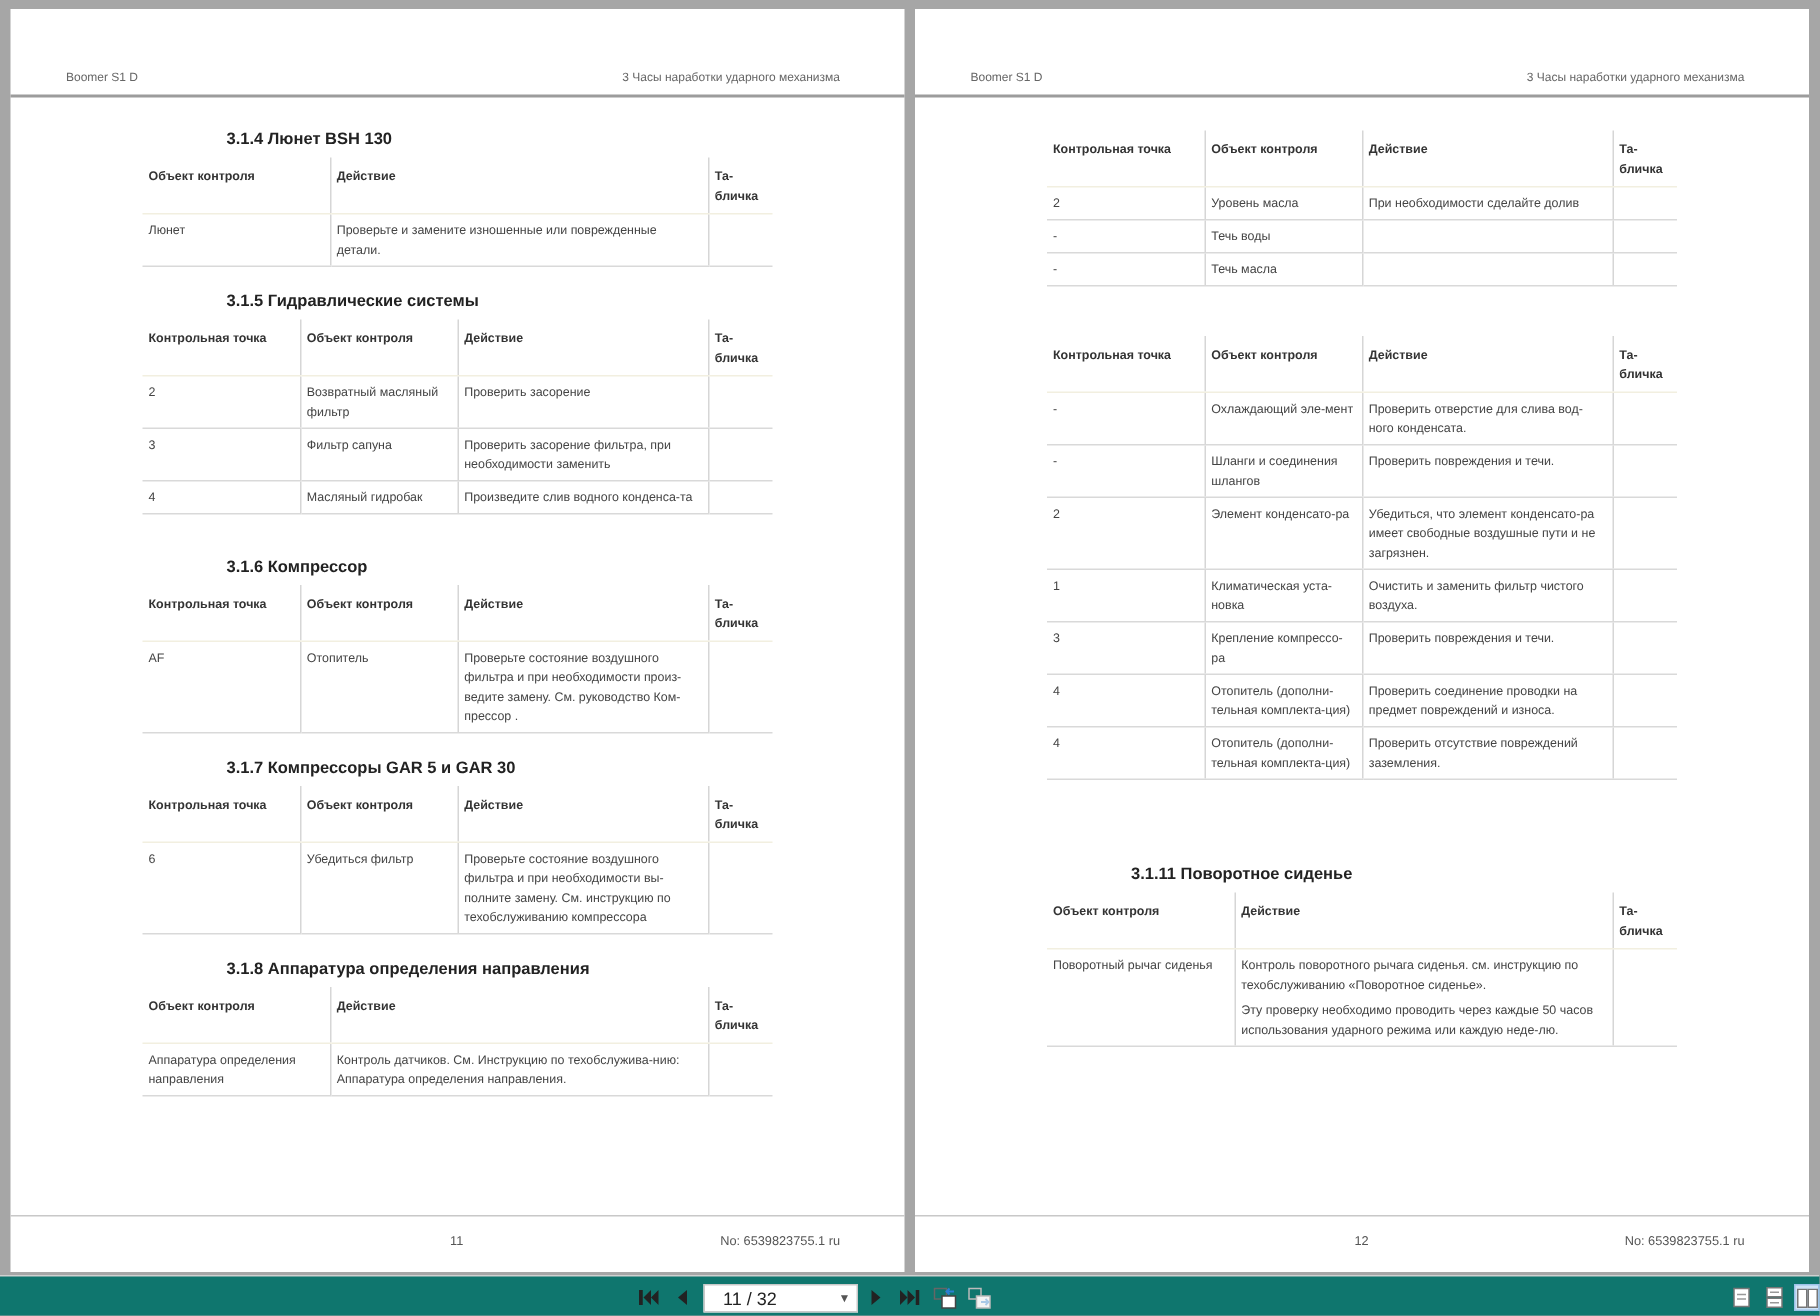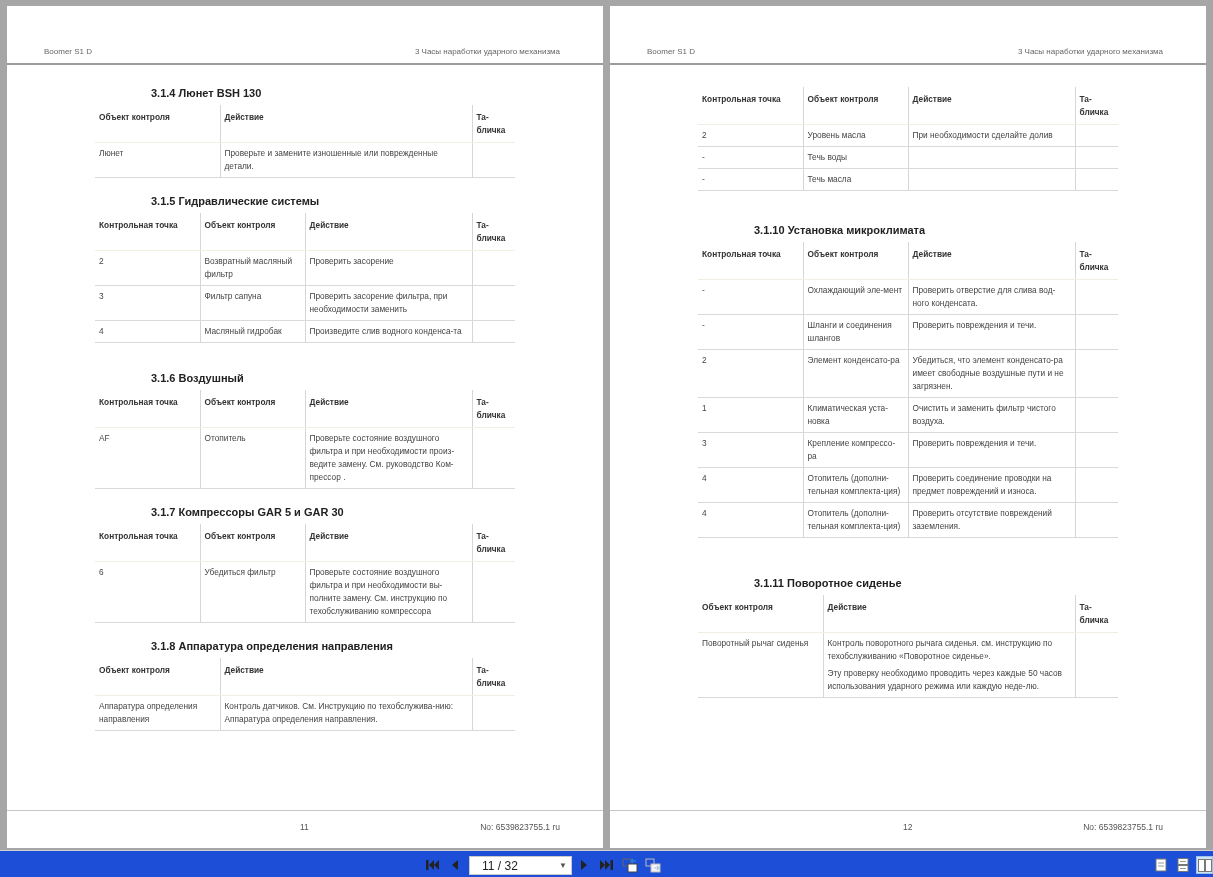--- a/index.html
+++ b/index.html
@@ -16,21 +16,21 @@
   .ftr { position: absolute; top: 816px; left: 0; right: 0; font-size: 8.5px; color: #555; }
   .ftr .num { position: absolute; left: 293px; }
   .ftr .docno { position: absolute; right: 43px; }
   .section { position: absolute; left: 88px; width: 420px; }
   .section h3 { font-size: 11px; font-weight: bold; color: #222; margin-left: 56px; height: 18px; line-height: 13px; }
   table { border-collapse: collapse; width: 420px; table-layout: fixed; font-size: 8.3px; color: #444; }
   th { text-align: left; font-weight: bold; color: #333; vertical-align: top; padding: 6px 4px 6px 4px; line-height: 12.5px; border-bottom: 1px solid #f2efe0; }
   td { vertical-align: top; padding: 4px 4px 4px 4px; line-height: 13px; border-bottom: 1px solid #d9d9d9; }
   th + th, td + td { border-left: 1px solid #d6d6d6; }
   td p + p { margin-top: 4px; }
-  .toolbar { position: absolute; left: 0; top: 850px; width: 1213px; height: 27px; background: #1d4ed8; border-top: 1px solid #d0d0d0; }
+  .toolbar { position: absolute; left: 0; top: 850px; width: 1213px; height: 27px; background: #0f766e; border-top: 1px solid #d0d0d0; }
   .tb-btn { position: absolute; top: 6px; height: 16px; display: flex; align-items: center; justify-content: center; cursor: pointer; }
   .page-select { position: absolute; left: 469px; top: 5px; width: 103px; height: 19px; background: #fff; border: 1px solid #c9c9c9; font-size: 12px; color: #222; }
   .page-select .v { position: absolute; left: 12px; top: 2px; }
   .page-select .arr { position: absolute; right: 4px; top: 4px; font-size: 8px; color: #555; }
 </style>
 </head>
 <body>
 
 <div class="viewer">
 
@@ -98,21 +98,21 @@
           <td>4</td>
           <td>Масляный гидробак</td>
           <td>Произведите слив водного конденса-та</td>
           <td></td>
         </tr>
       </tbody>
         </table>
     </div>
 
     <div class="section" style="top:366px;">
-      <h3>3.1.6 Воздушный</h3>
+      <h3>3.1.6 Компрессор</h3>
       <table>
         <colgroup>
             <col style="width:105px">
             <col style="width:105px">
             <col style="width:167px">
             <col style="width:43px">
           </colgroup>
         <tbody>
             <tr>
           <th>Контрольная точка</th>
@@ -228,21 +228,20 @@
           <td>-</td>
           <td>Течь масла</td>
           <td></td>
           <td></td>
         </tr>
       </tbody>
         </table>
     </div>
 
     <div class="section" style="top:218px;">
-      <h3>3.1.10 Установка микроклимата</h3>
       <table>
         <colgroup>
             <col style="width:105px">
             <col style="width:105px">
             <col style="width:167px">
             <col style="width:43px">
           </colgroup>
         <tbody>
             <tr>
           <th>Контрольная точка</th>

